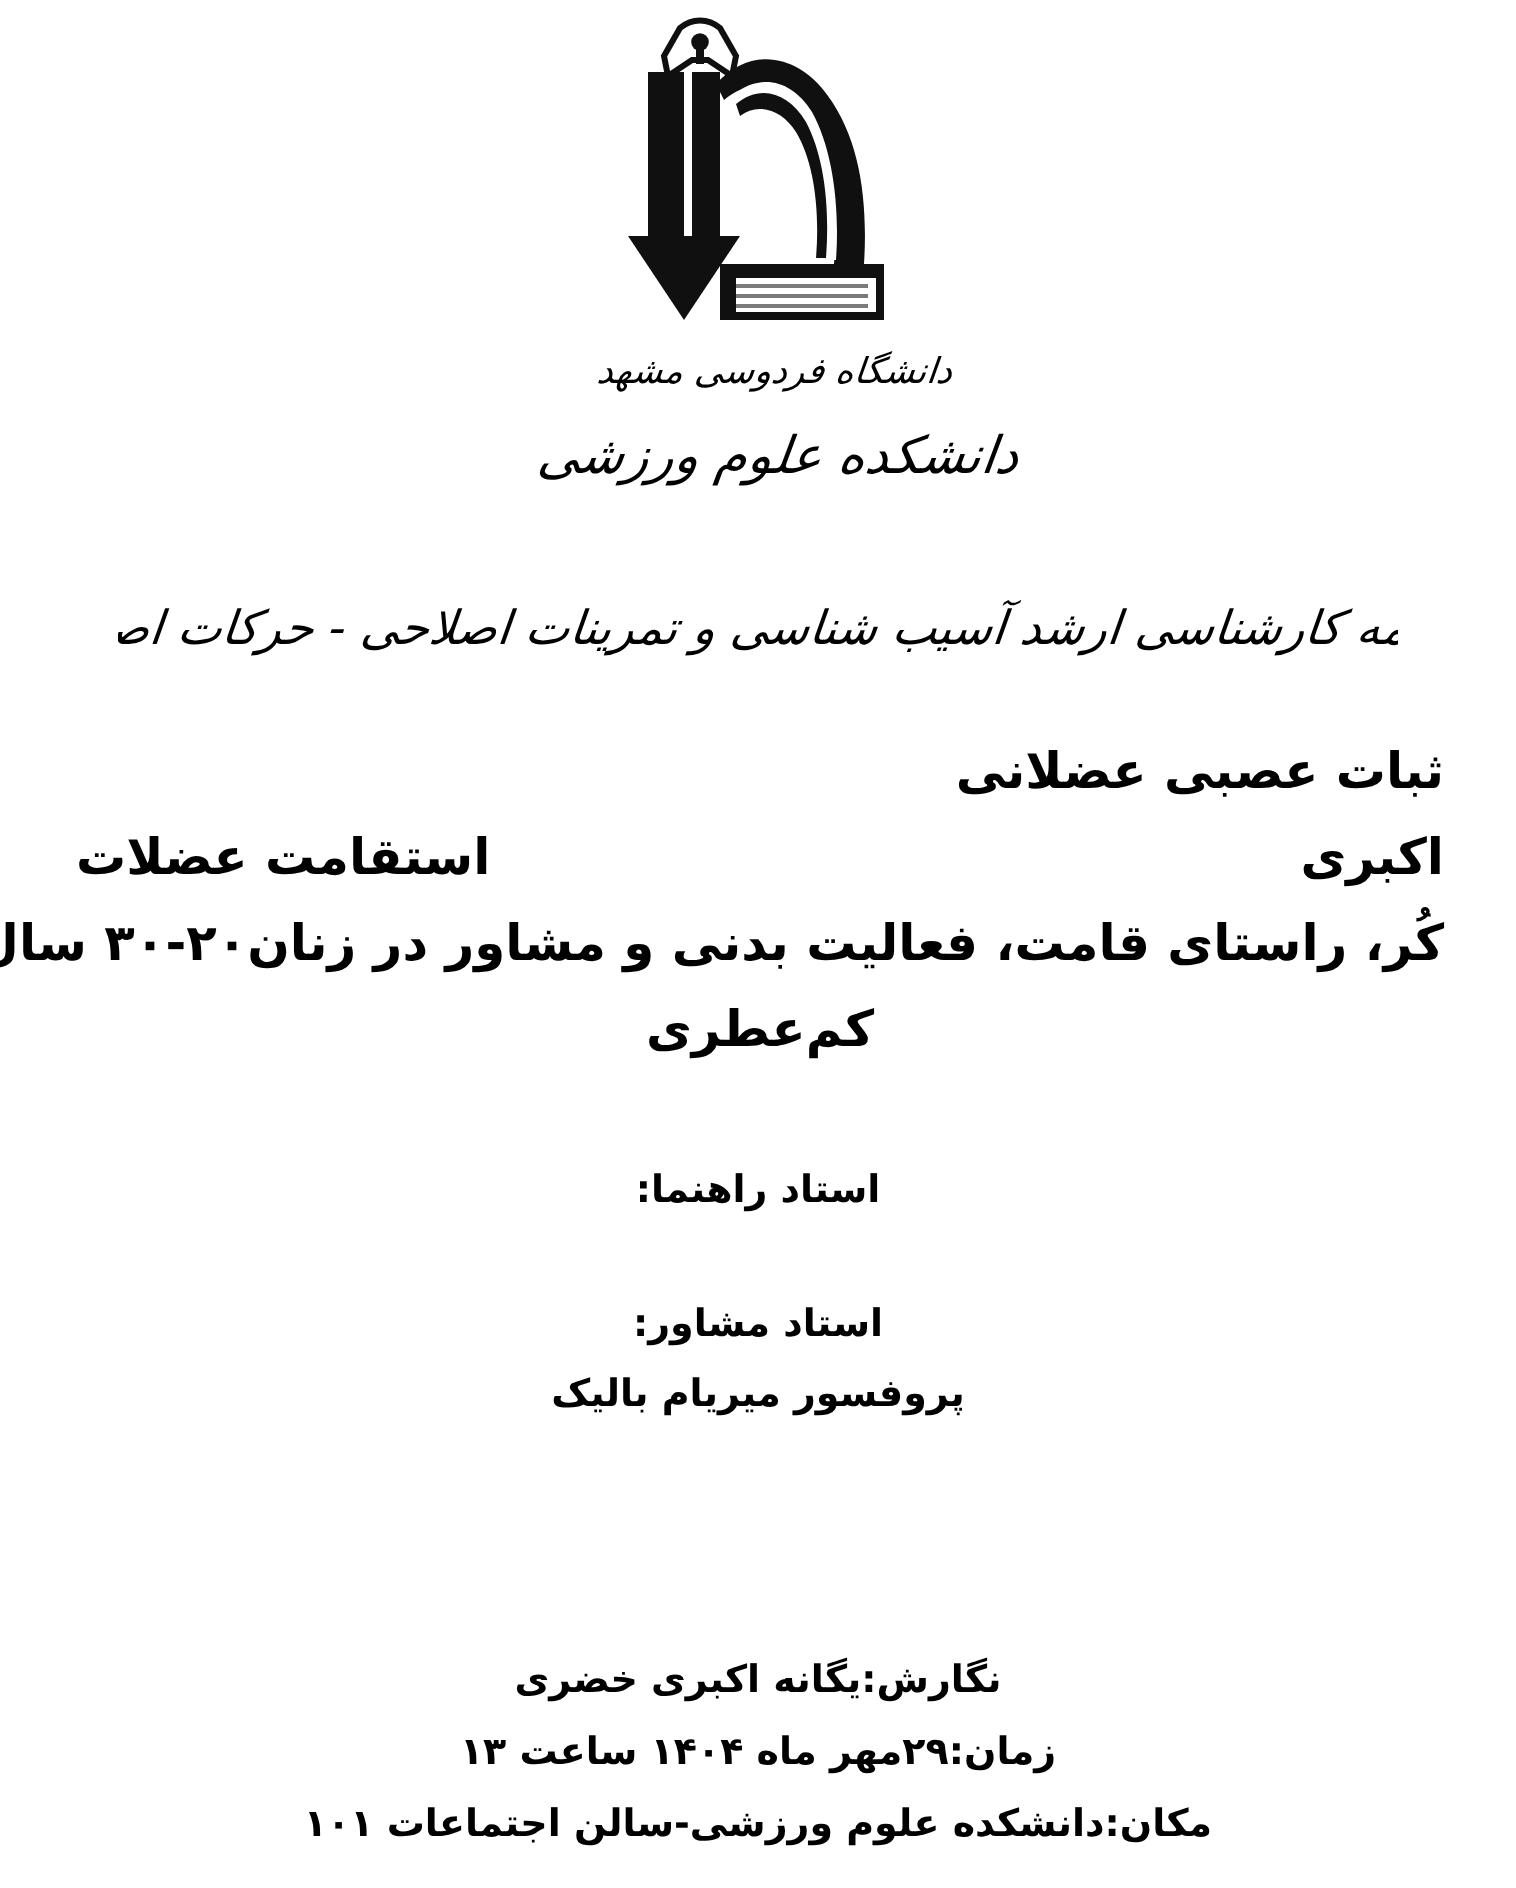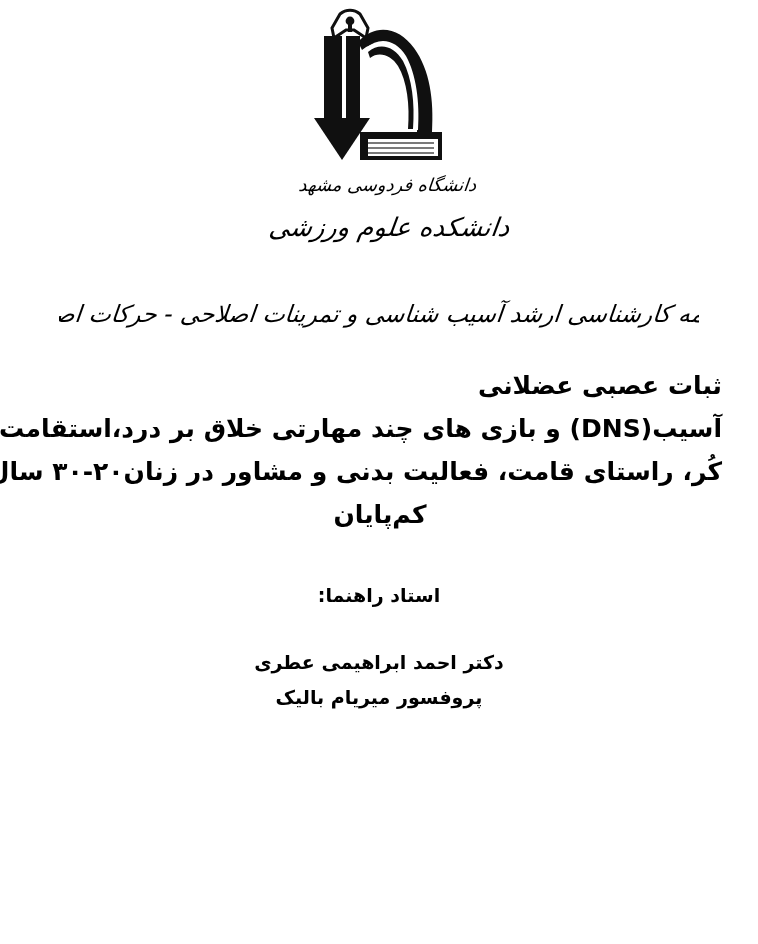--- a/index.html
+++ b/index.html
@@ -182,36 +182,40 @@
     </svg>
   </div>
 
   <div class="title-block">
 
     <div class="title-line justified">
       <span>ثبات عصبی عضلانی</span>
     </div>
 
     <div class="title-line justified">
-      <span>آسیب</span>
-      <span>(DNS) و بازی های چند مهارتی خلاق بر درد،</span>
+      <span>اکبری</span>
       <span>استقامت عضلات</span>
     </div>
 
     <div class="title-line justified">
       <span>کُر، راستای قامت، فعالیت بدنی و مشاور در زنان</span>
       <span>۳۰-۲۰ سال</span>
     </div>
 
-    <div class="title-line">کم‌پایان</div>
+    <div class="title-line">کم‌عطری</div>
   </div>
 
   <div class="people-block">
     <div class="people-label">استاد راهنما:</div>
 
     <div class="people-gap"></div>
 
-    <div class="people-name">دکتر احمد ابراهیمی عطری</div>
+    <div class="people-label">استاد مشاور:</div>
     <div class="people-name">پروفسور میریام بالیک</div>
   </div>
 
+  <div class="footer-block">
+    <div class="footer-line">نگارش:یگانه اکبری خضری</div>
+    <div class="footer-line">زمان:۲۹مهر ماه ۱۴۰۴ ساعت ۱۳</div>
+    <div class="footer-line">مکان:دانشکده علوم ورزشی-سالن اجتماعات ۱۰۱</div>
+  </div>
 
 </div>
 
 </body></html>

